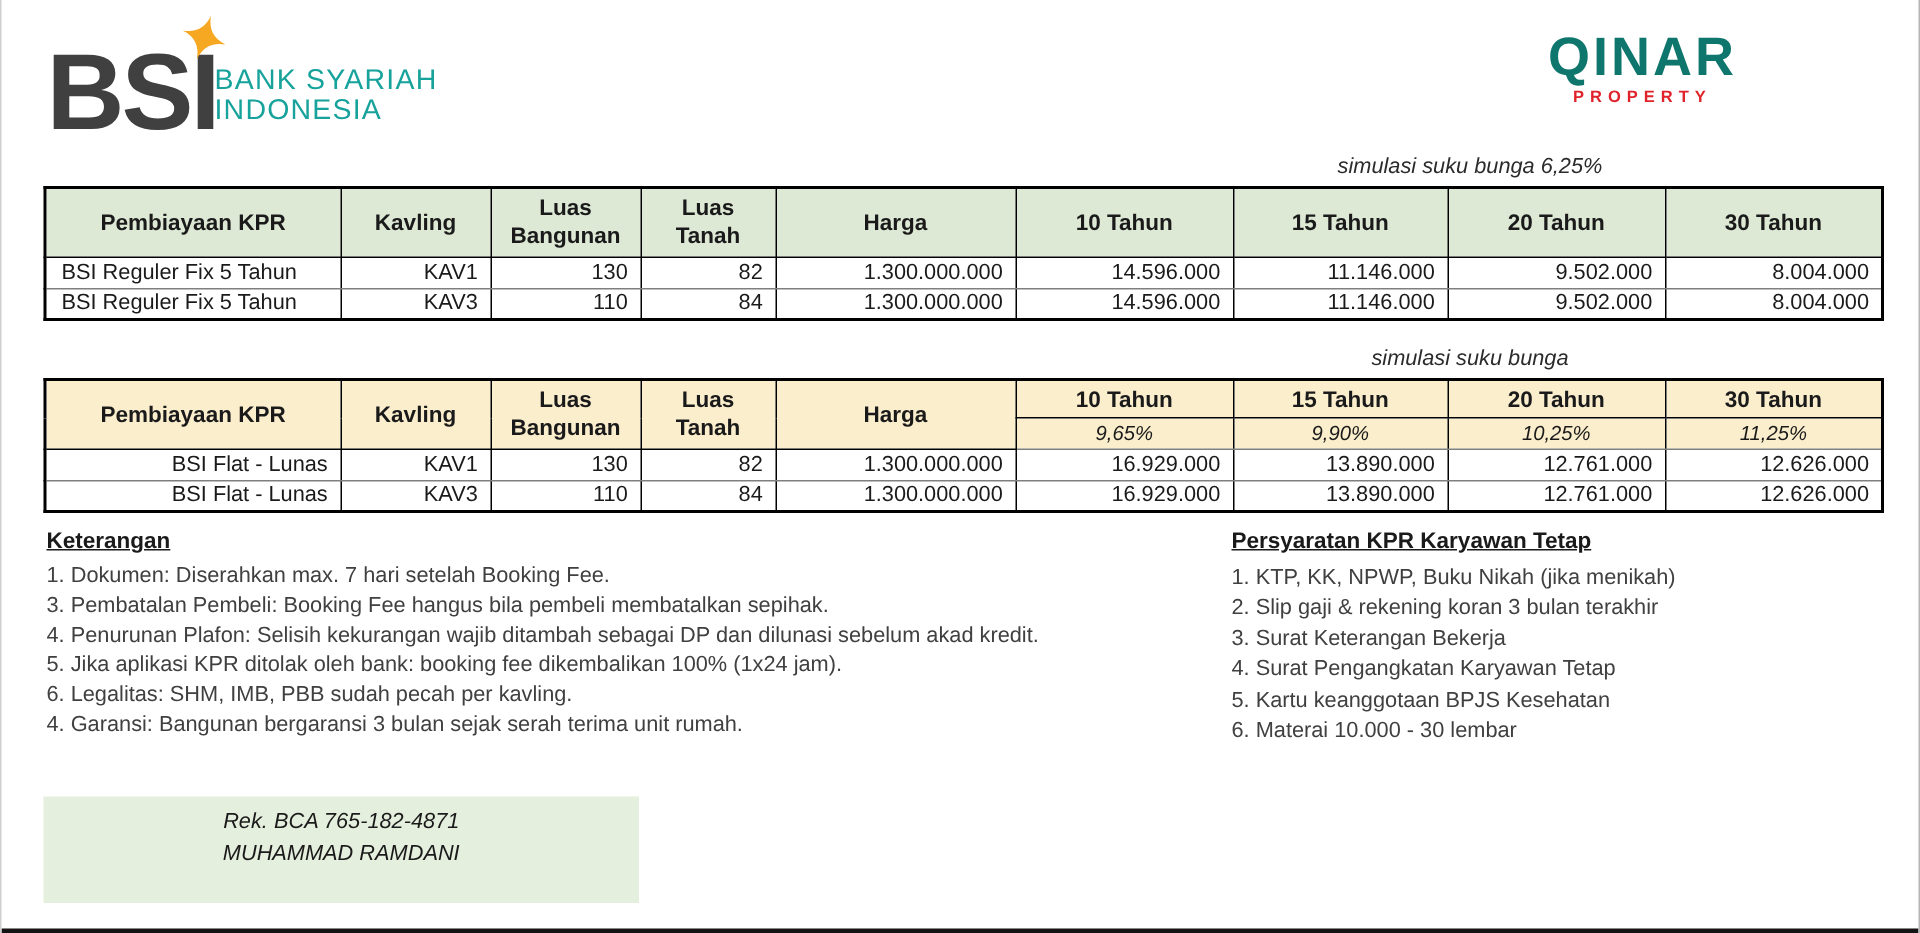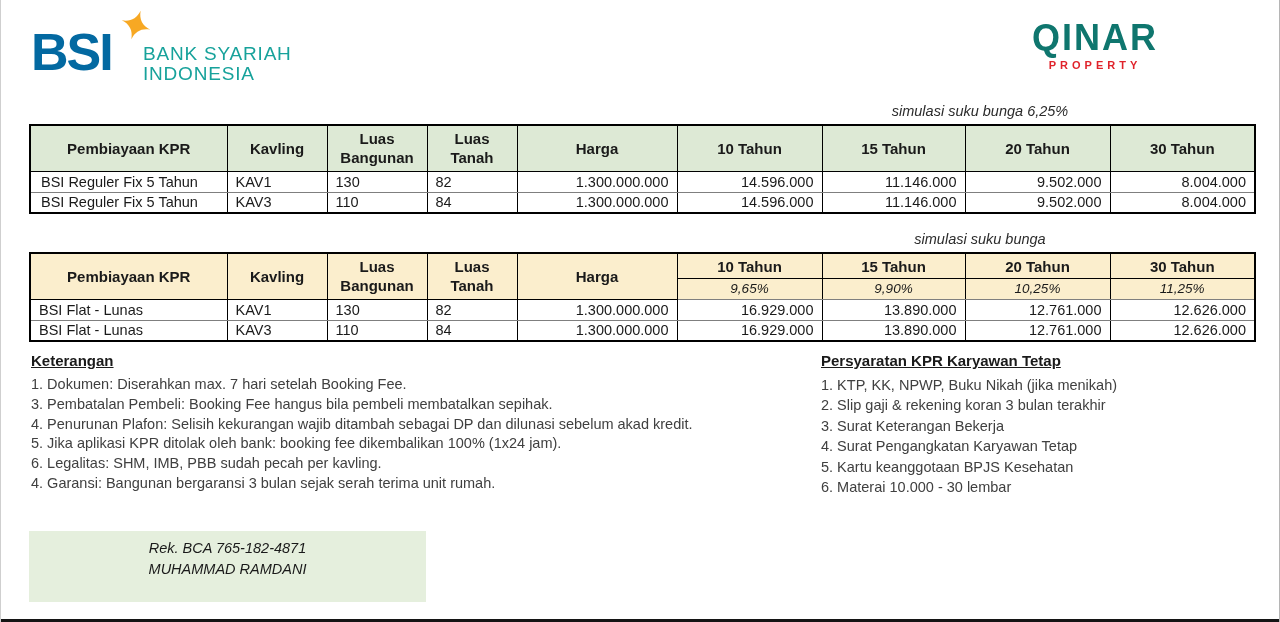--- a/index.html
+++ b/index.html
@@ -8,22 +8,22 @@
     position:relative; width:1280px; height:622px; background:#ffffff;
     border-left:1px solid #cfcfcf; border-right:1px solid #b5b5b5;
     overflow:hidden;
   }
   .bottom-line { position:absolute; left:0; bottom:0; width:100%; height:3px; background:#141414; }
 
   
   .bsi-logo { position:absolute; left:30px; top:12px; width:300px; height:84px; }
   .bsi-word {
     position:absolute; left:0; top:14px;
-    font-size:52px; font-weight:800; letter-spacing:-2px;
-    color:#0369a1; line-height:1;
+    font-size:72px; font-weight:800; letter-spacing:-2px;
+    color:#404040; line-height:1;
   }
   .bsi-star { position:absolute; left:90px; top:-2px; width:30px; height:30px; }
   .bsi-name {
     position:absolute; left:112px; top:32px;
     color:#17a29b; font-size:19px; letter-spacing:0.8px; line-height:20px; font-weight:400;
   }
   .qinar-logo { position:absolute; left:998px; top:20px; width:192px; text-align:center; }
   .qinar-word {
     font-size:36px; font-weight:700; letter-spacing:2px; color:#0f766e; line-height:1;
     font-stretch:condensed;
@@ -47,21 +47,21 @@
        border-top:1px solid #7f7f7f; border-bottom:1px solid #7f7f7f;
        padding:1px 8px; height:21px; }
   .t1 th { height:46px; }
   .t2 th.span2 { height:46px; }
   .t2 th.tenor { height:24px; }
   .t2 td.rate { height:19px; text-align:center; font-style:italic; font-size:13.5px;
                 border-top:1px solid #000; padding:0 4px; }
   .g-head th { background:#dde9d5; }
   .y-head th, .t2 td.rate { background:#fbeecd; }
   td.num { text-align:right; }
-  td.ctr { text-align:left; }
+  td.ctr { text-align:right; }
   td.lft { text-align:left; padding-left:10px; }
 
   
   .notes-left  { position:absolute; left:30px;  top:352px; width:700px; }
   .notes-right { position:absolute; left:820px; top:352px; width:440px; }
   .notes-title { font-size:15px; font-weight:700; text-decoration:underline; color:#1a1a1a; margin-bottom:6px; }
   .note-item { font-size:14.5px; color:#404040; line-height:19.8px; }
   .notes-right .note-item { line-height:20.4px; }
 
   

